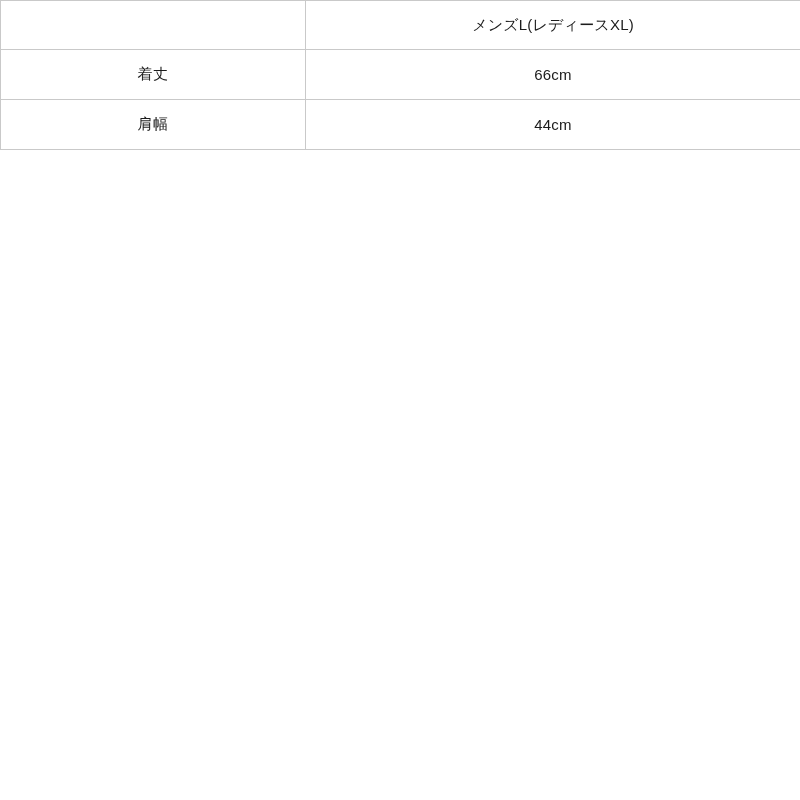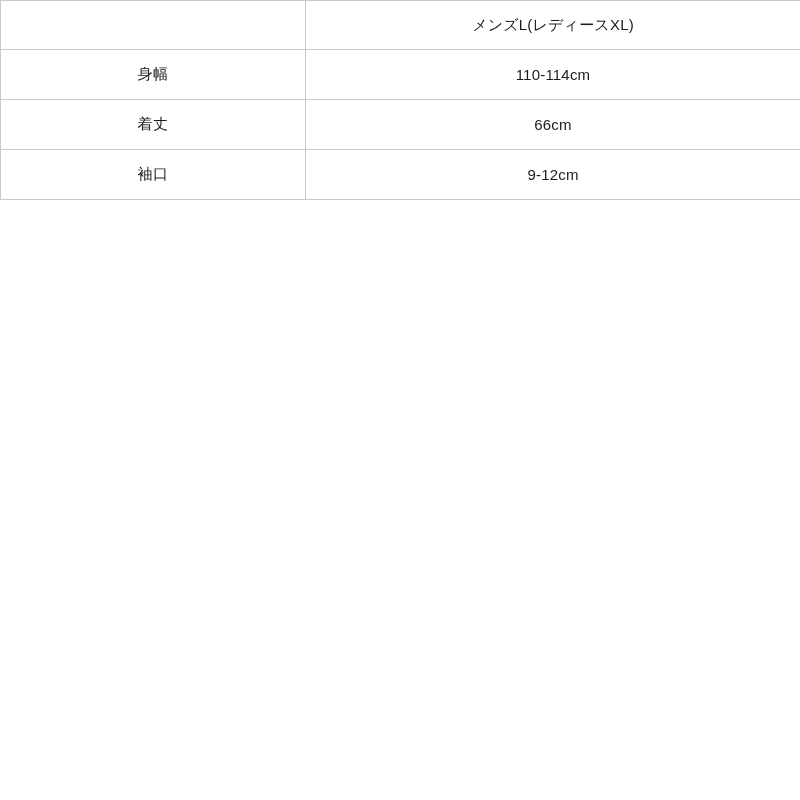--- a/index.html
+++ b/index.html
@@ -73,27 +73,23 @@
     <colgroup>
       <col class="label-col">
       <col class="value-col">
     </colgroup>
     <tbody>
       <tr class="header-row">
         <td class="header-blank"></td>
         <td class="header-value">メンズL(レディースXL)</td>
       </tr>
       <tr>
-        <td class="row-label">身幅</td>
-        <td class="row-value">110-114cm</td>
-      </tr>
-      <tr>
         <td class="row-label">着丈</td>
         <td class="row-value">66cm</td>
       </tr>
       <tr>
-        <td class="row-label">袖口</td>
-        <td class="row-value">9-12cm</td>
+        <td class="row-label">肩幅</td>
+        <td class="row-value">44cm</td>
       </tr>
     </tbody>
   </table>
   <div class="spacer"></div>
 </div>
 
 </body></html>

